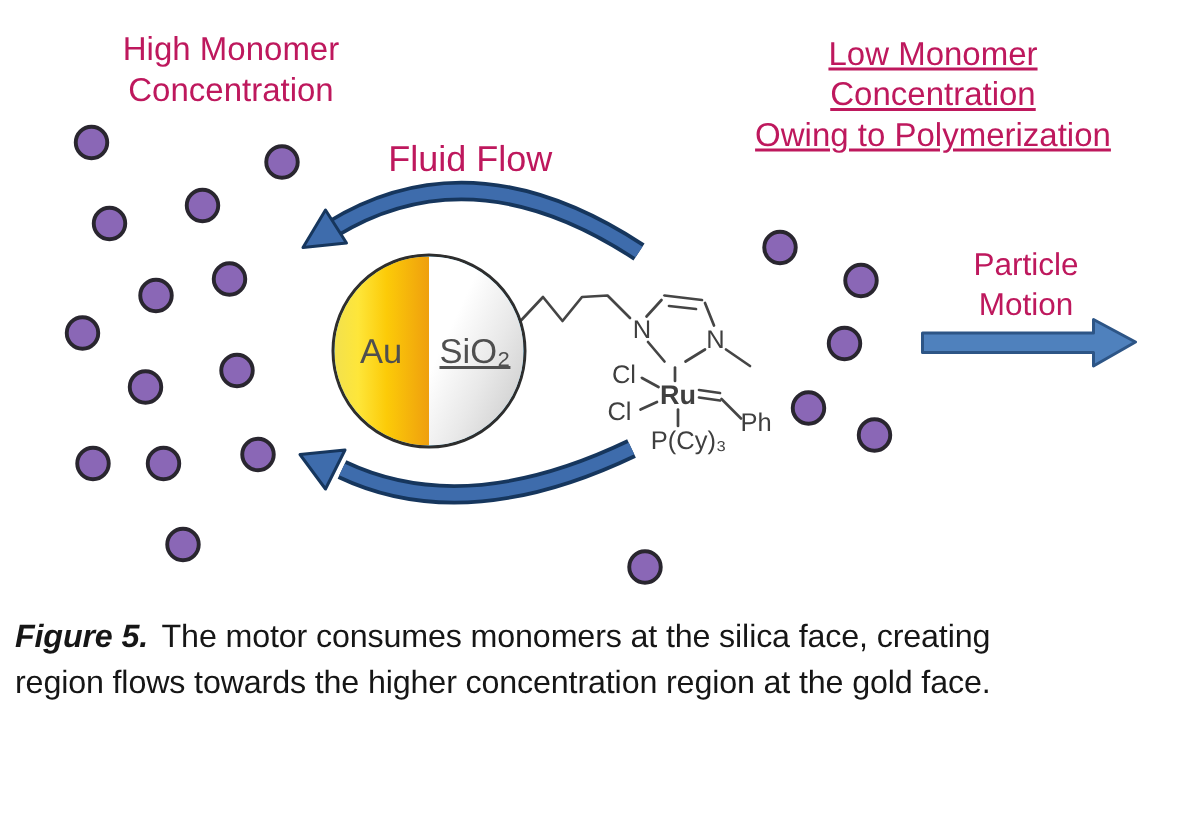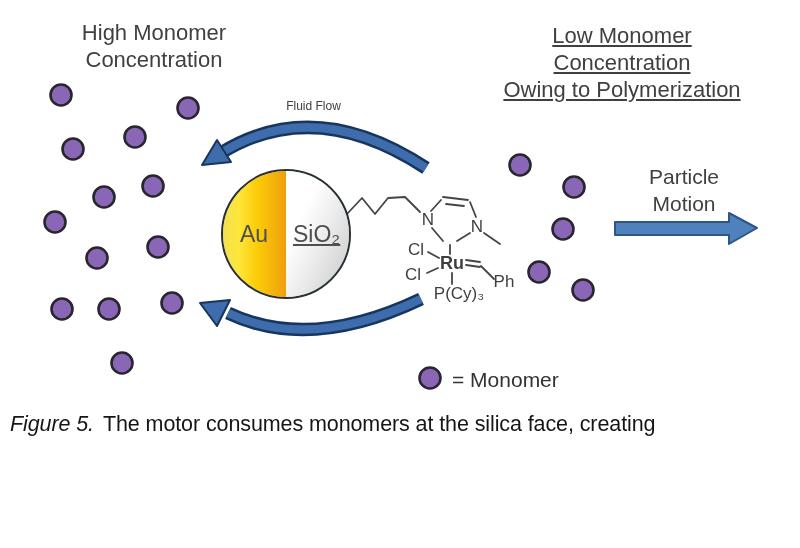--- a/index.html
+++ b/index.html
@@ -2,25 +2,25 @@
 <html><head>
 <meta charset="utf-8">
 <style>
   html,body{margin:0;padding:0;background:#ffffff;}
   .stage{
     position:relative;width:800px;height:548px;background:#ffffff;overflow:hidden;
     font-family:"Liberation Sans",sans-serif;
   }
   .diagram{position:absolute;left:0;top:0;width:800px;height:405px;}
   .dlabel{
-    position:absolute;text-align:center;color:#404040;
+    position:absolute;text-align:center;color:#be185d;
     font-size:22px;line-height:27px;white-space:pre-line;
   }
   .lbl-high{left:44px;top:19px;width:220px;}
-  .lbl-fluid{left:251px;top:93px;width:125px;font-size:12px;}
+  .lbl-fluid{left:251px;top:93px;width:125px;font-size:24px;}
   .lbl-low{left:490px;top:22px;width:264px;text-decoration:underline;}
   .lbl-particle{left:622px;top:163px;width:124px;font-size:21px;}
   .lbl-legend{left:452px;top:366px;width:140px;text-align:left;font-size:21px;color:#333;}
 
   .janus{
     position:absolute;left:221px;top:169px;width:126px;height:126px;
     border:2.5px solid #2e2e2e;border-radius:50%;overflow:hidden;display:flex;
     background:#7dd3fc;box-sizing:content-box;
   }
   .janus-half{width:50%;height:100%;}
@@ -39,21 +39,21 @@
   .motion-arrow{fill:#4f81bd;stroke:#2d5586;stroke-width:2px;stroke-linejoin:round;}
   .bond{stroke:#454545;stroke-width:1.8px;fill:none;stroke-linecap:round;stroke-linejoin:round;}
   .atom{font-family:"Liberation Sans",sans-serif;font-size:17px;fill:#3f3f3f;text-anchor:middle;}
   .atom.ru{font-size:18px;font-weight:bold;}
   .monomer{fill:#8a67b6;stroke:#29262f;stroke-width:2.6px;}
 
   .caption{
     position:absolute;left:10px;top:409px;width:782px;
     font-size:21.5px;line-height:31px;color:#161616;letter-spacing:-0.1px;
   }
-  .figlabel{font-weight:normal;font-style:italic;margin-right:9px;}
+  .figlabel{font-weight:bold;font-style:italic;margin-right:9px;}
 </style>
 </head>
 <body>
 
 <div class="stage">
   <div class="diagram">
 
     <svg id="diagram-svg" class="overlay" width="800" height="405" viewBox="0 0 800 405">
 
       <g>
@@ -126,21 +126,21 @@
     </div>
 
     <div class="dlabel lbl-high">High Monomer
 Concentration</div>
     <div class="dlabel lbl-fluid">Fluid Flow</div>
     <div class="dlabel lbl-low">Low Monomer
 Concentration
 Owing to Polymerization</div>
     <div class="dlabel lbl-particle">Particle
 Motion</div>
-    <div class="dlabel lbl-legend">= Monomer</div>
   </div>
 
   <div class="caption">
     <div>
       <span class="figlabel">Figure 5.</span><span>The motor consumes monomers at the silica face, creating</span>
     </div>
+    <div>region flows towards the higher concentration region at the gold face.</div>
   </div>
 </div>
 
 </body></html>

